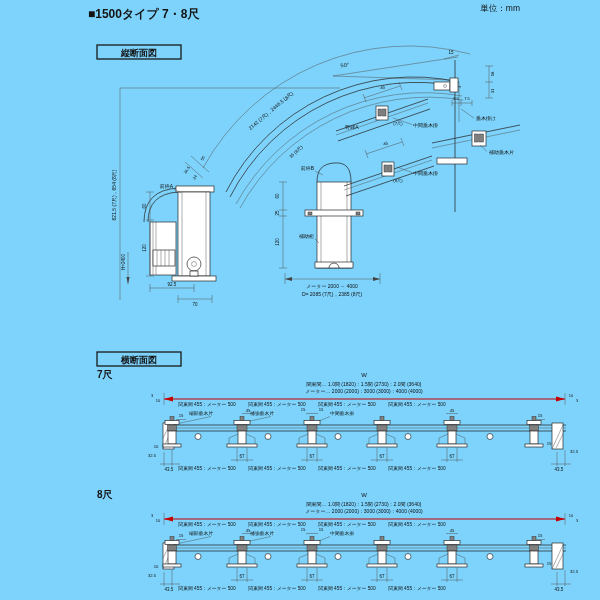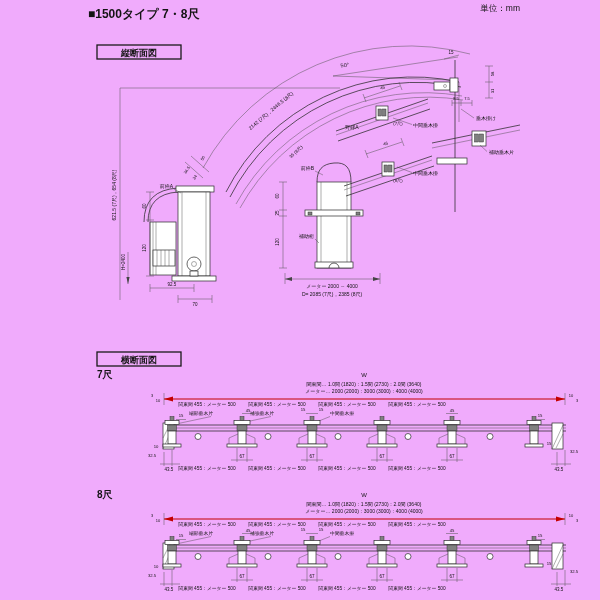--- a/index.html
+++ b/index.html
@@ -1,16 +1,16 @@
 <!DOCTYPE html>
 <html><head>
 <meta charset="utf-8">
 <style>
   html,body{margin:0;padding:0;background:#ffffff;}
-  .sheet{position:relative;width:600px;height:600px;background:#f0abfc;overflow:hidden;}
+  .sheet{position:relative;width:600px;height:600px;background:#7dd3fc;overflow:hidden;}
   svg text{font-family:"Liberation Sans","DejaVu Sans",sans-serif;fill:#141414;text-anchor:middle;}
   .t4{font-size:4px}.t42{font-size:4.2px}.t45{font-size:4.5px}.t48{font-size:4.8px}
   .t5{font-size:5px}.t55{font-size:5.5px}.t6{font-size:6px}
   .t9b{font-size:9px;font-weight:bold}.t10b{font-size:10px;font-weight:bold}.t12b{font-size:12px;font-weight:bold}
   .t8{font-size:8.5px}
   .as{text-anchor:start}.ae{text-anchor:end}
   .ln{stroke:#2a2a2a;stroke-width:.75;fill:none}
   .thin{stroke:#4a4a4a;stroke-width:.45;fill:none}
   .dim{stroke:#555;stroke-width:.5;fill:none}
   .wt{fill:#fff;stroke:#2a2a2a;stroke-width:.7}

